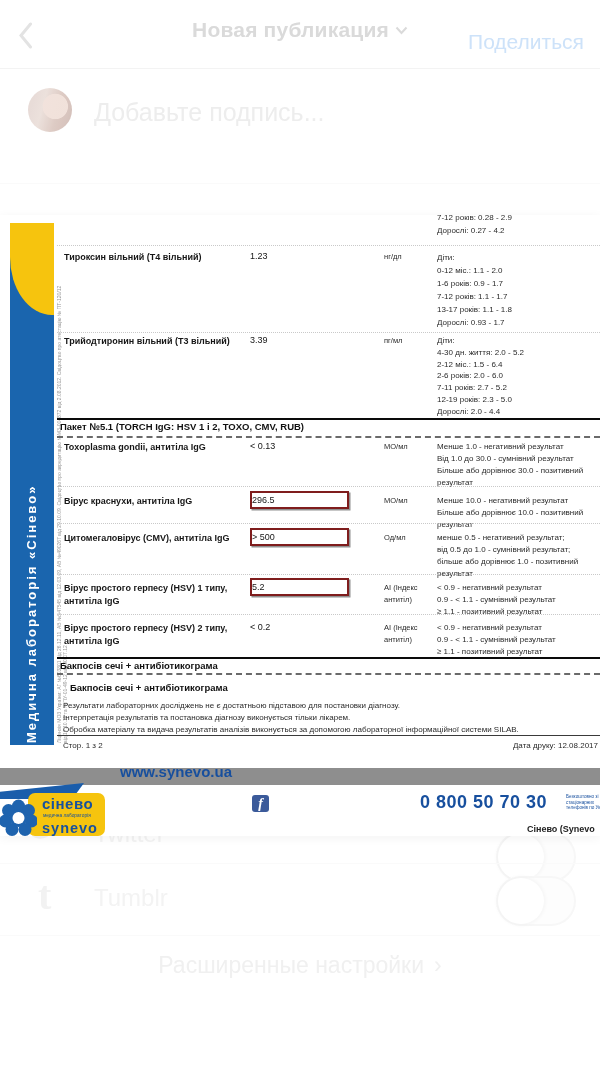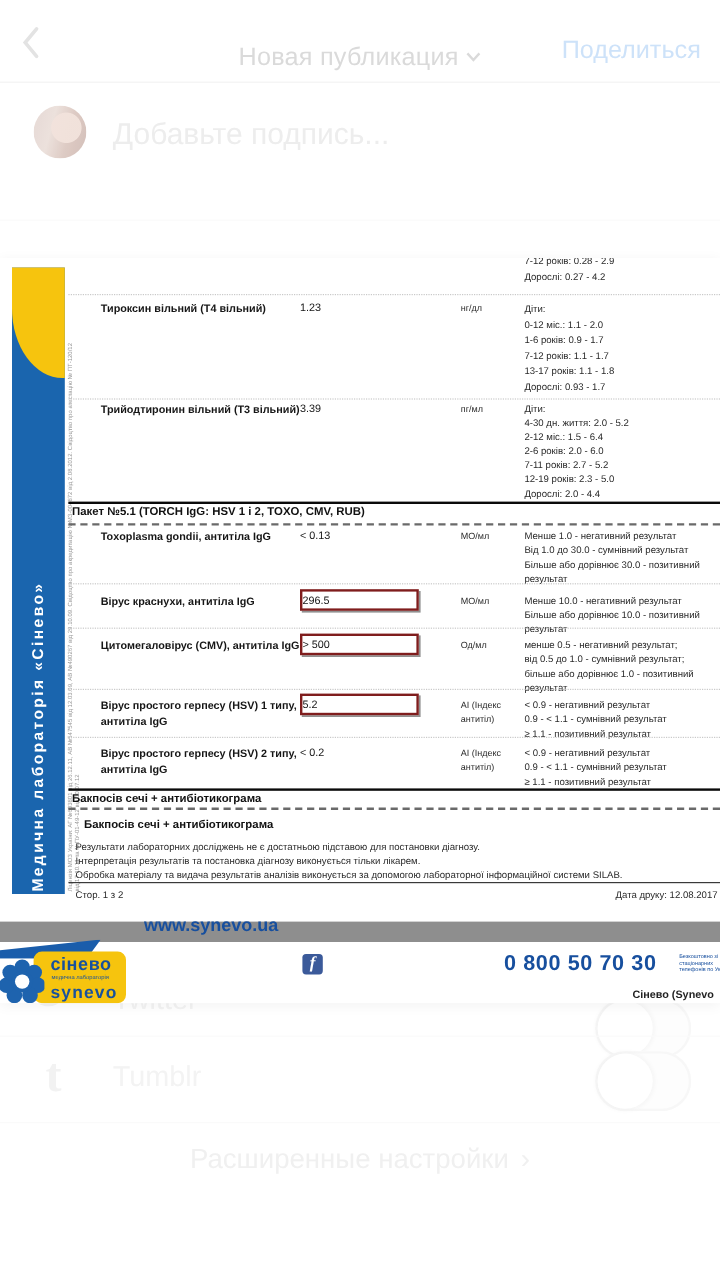--- a/index.html
+++ b/index.html
@@ -1,21 +1,21 @@
 <!DOCTYPE html>
 <html><head>
 <meta charset="utf-8">
 <style>
   html,body{margin:0;padding:0;}
   body{width:600px;height:1066px;background:#fff;font-family:"Liberation Sans","DejaVu Sans",sans-serif;-webkit-font-smoothing:antialiased;}
   .screen{position:relative;width:600px;height:1066px;background:#fff;overflow:hidden;}
   
   .hdr{position:absolute;top:0;left:0;right:0;height:68px;background:#fff;border-bottom:1px solid #f3f3f3;z-index:2;}
   .back{position:absolute;left:18px;top:22px;}
-  .hdr-title{position:absolute;top:34px;left:0;width:100%;text-align:center;font-size:21px;color:#dadada;letter-spacing:.2px;}
+  .hdr-title{position:absolute;top:16px;left:0;width:100%;text-align:center;font-size:21px;color:#dadada;letter-spacing:.2px;font-weight:bold;}
   .hdr-caret{display:inline-block;margin-left:6px;vertical-align:2px;}
   .share{position:absolute;right:16px;top:30px;font-size:21px;color:#cde2f9;}
   
   .avatar{position:absolute;left:28px;top:88px;width:44px;height:44px;border-radius:50%;z-index:2;
     background:
       radial-gradient(circle at 62% 42%, rgba(240,222,214,.95) 0 33%, rgba(240,222,214,0) 35%),
       linear-gradient(105deg,#e2d3cf 0%,#e9dcd6 35%,#d8c2ba 65%,#ccb4ad 100%);
     opacity:.85;}
   .caption-ph{position:absolute;left:94px;top:98px;font-size:25px;color:#ededed;z-index:2;}
   .div-faint{position:absolute;left:0;right:0;height:1px;background:#fafafa;z-index:1;}
@@ -33,21 +33,21 @@
   .yellowcap{position:absolute;left:0;top:0;width:44px;height:92px;background:#f6c40e;border-bottom-left-radius:42px 58px;}
   .vtext{position:absolute;left:12px;top:528px;transform:rotate(-90deg);transform-origin:0 0;width:420px;height:40px;line-height:40px;color:#fff;font-weight:bold;font-size:13px;letter-spacing:2px;white-space:nowrap;}
   .license{position:absolute;left:56px;top:528px;transform:rotate(-90deg);transform-origin:0 0;width:518px;font-size:5px;line-height:6px;color:#999;white-space:nowrap;}
   .dot{position:absolute;left:57px;right:0;border-top:1.5px dotted #c9c9c9;}
   .thick{position:absolute;left:57px;right:0;border-top:2.5px solid #0a0a0a;}
   .dash{position:absolute;left:57px;right:0;border-top:2px dashed #6a6a6a;}
   .sec{position:absolute;left:60px;right:0;font-weight:bold;font-size:9.5px;color:#111;}
   .sec-sub{position:absolute;left:70px;right:0;font-weight:bold;font-size:9.5px;color:#111;}
   .row{position:absolute;left:0;right:0;}
   .cn{position:absolute;left:64px;width:185px;font-weight:bold;font-size:9px;line-height:12.5px;color:#161616;}
-  .cn div{white-space:nowrap;margin-left:20px;}
+  .cn div{white-space:nowrap;}
   .cr{position:absolute;left:250px;width:95px;text-align:left;font-weight:normal;font-size:9px;color:#161616;}
   .cr.box{top:-4px;border:2px solid #7f1d1d;box-shadow:1.5px 1.5px 0 #909090;padding:2px 0;background:#fff;}
   .cu{position:absolute;left:384px;width:48px;font-size:7.5px;line-height:12px;color:#2a2a2a;}
   .cf{position:absolute;left:437px;width:175px;font-size:8px;line-height:12px;color:#2a2a2a;}
   .cf div,.cu div{white-space:nowrap;}
   .cf.lh13{line-height:13px;}
   .cf.lh118{line-height:11.8px;}
   .pref{position:absolute;left:437px;top:-4px;font-size:8px;line-height:13px;color:#2a2a2a;}
   .disc{position:absolute;left:63px;right:0;font-size:8px;color:#2a2a2a;white-space:nowrap;}
   .dline{position:absolute;left:57px;right:0;border-top:1px solid #3a3a3a;}

